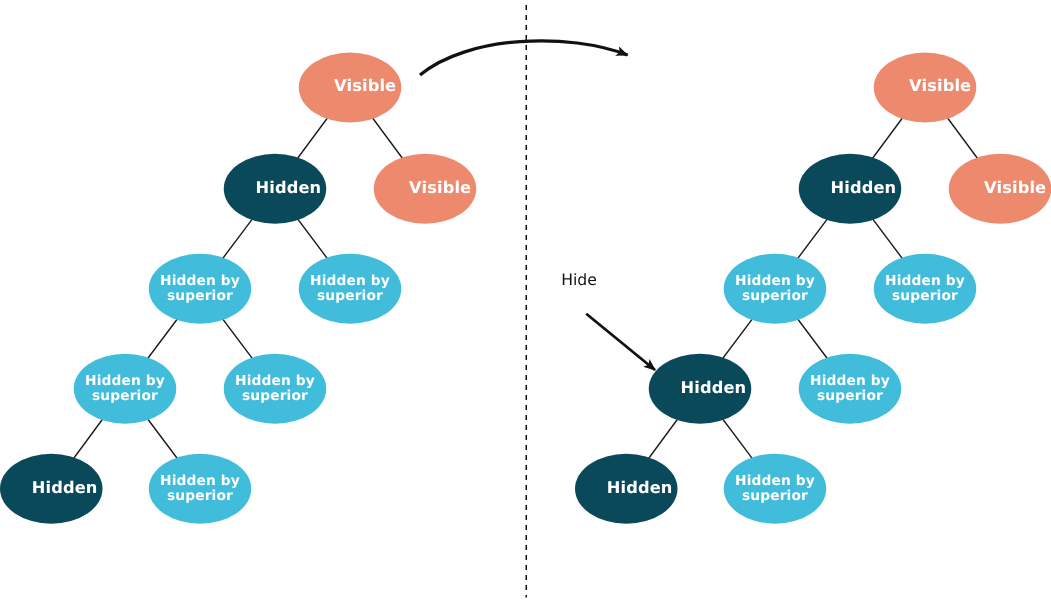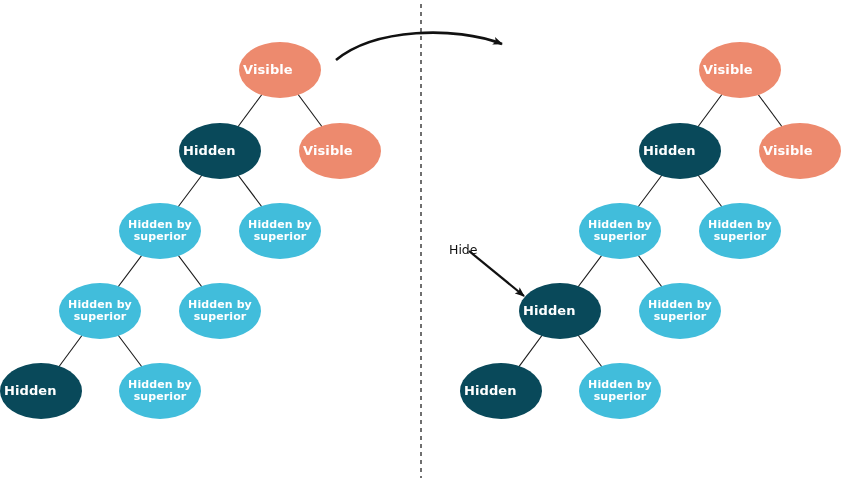--- a/index.html
+++ b/index.html
@@ -6,21 +6,21 @@
   body{
     width:841px;height:482px;
     background:#ffffff;
     font-family:"DejaVu Sans","Liberation Sans",sans-serif;
     overflow:hidden;
   }
   #stage{position:relative;width:841px;height:482px;}
   #stage svg.layer{position:absolute;left:0;top:0;width:841px;height:482px;}
   .node{
     position:absolute;
-    display:flex;align-items:center;justify-content:flex-start;
+    display:flex;align-items:center;justify-content:flex-end;
     text-align:center;
     border-radius:50%;
     color:#ffffff;
     font-weight:700;
     line-height:1.12;
     letter-spacing:.1px;
     box-sizing:border-box;
     user-select:none;
   }
   .node span{display:block;padding:0 4px;}
@@ -64,21 +64,21 @@
         <line x1="560" y1="311" x2="620" y2="391"></line>
       </g>
 
     <line x1="421" y1="4" x2="421" y2="478" stroke="#111111" stroke-width="1.2" stroke-dasharray="4 4"></line>
 
     <path d="M336,60 C375,28 455,26 502,44" stroke="#111111" stroke-width="2.6" fill="none" marker-end="url(#arrowhead)"></path>
 
     <line x1="469" y1="251" x2="524" y2="296" stroke="#111111" stroke-width="2.2" marker-end="url(#arrowhead)"></line>
   </svg>
 
-  <div class="lbl" id="hide-label" style="left: 449px; top: 242px; color: rgb(17, 17, 17);">Hide</div>
+  <div class="lbl" id="hide-label" style="left: 449px; top: 216px; color: rgb(17, 17, 17);">Hide</div>
 
   <div id="nodes-root">
       <div class="node" style="left: 239px; top: 42px; width: 82px; height: 56px; background: rgb(237, 138, 110); font-size: 13px; color: rgb(255, 255, 255);">
         <span>Visible</span>
       </div>
       <div class="node" style="left: 179px; top: 123px; width: 82px; height: 56px; background: rgb(9, 73, 90); font-size: 13px; color: rgb(255, 255, 255);">
         <span>Hidden</span>
       </div>
       <div class="node" style="left: 299px; top: 123px; width: 82px; height: 56px; background: rgb(237, 138, 110); font-size: 13px; color: rgb(255, 255, 255);">
         <span>Visible</span>

